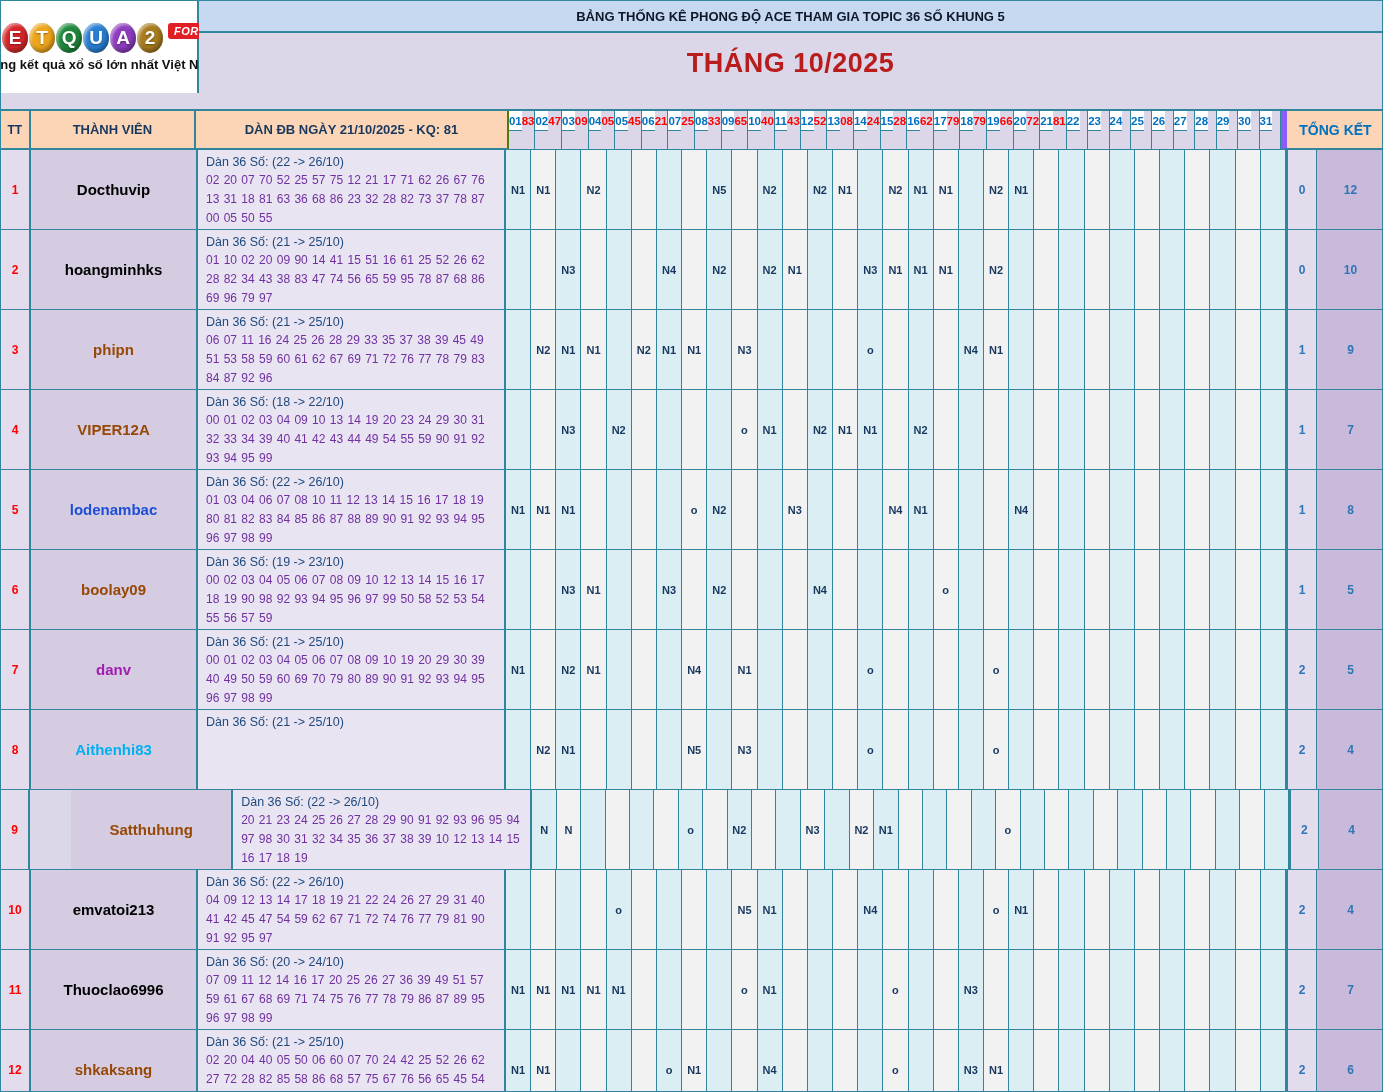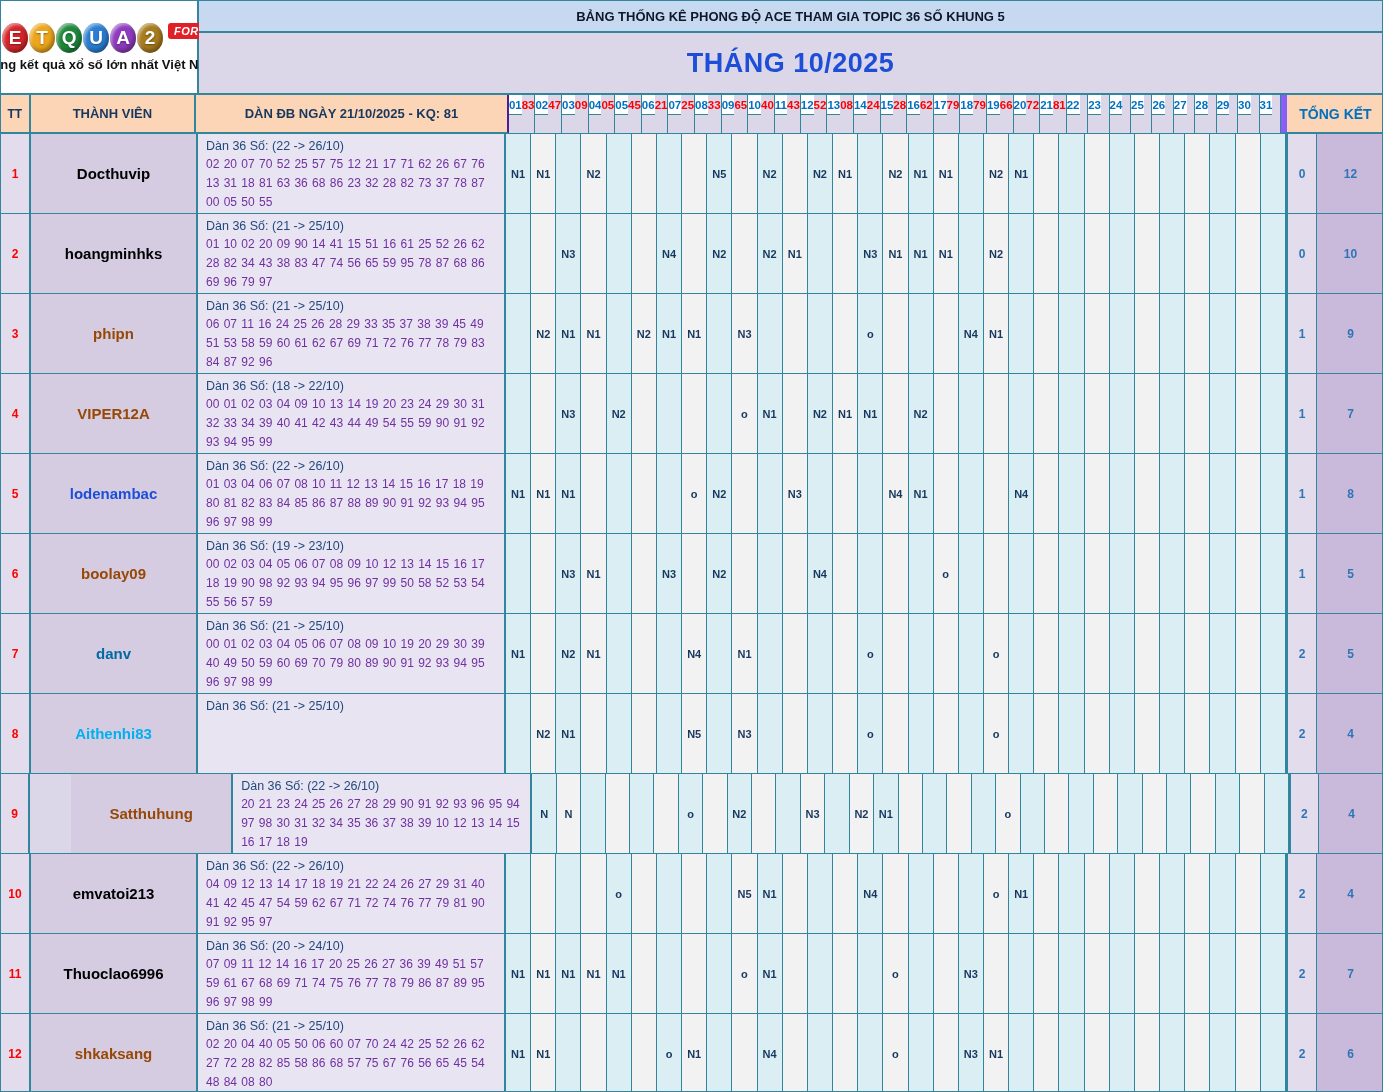--- a/index.html
+++ b/index.html
@@ -32,33 +32,33 @@
   .tagline { font-size:13px; font-weight:bold; color:#111; margin-top:4px; white-space:nowrap; }
   .top-right { flex:1; display:flex; flex-direction:column; }
   .banner {
     height:40px; background:#c6d9f1; border-bottom:2px solid #31859c;
     display:flex; align-items:center; justify-content:center;
     color:#0f172a; font-weight:bold; font-size:13px;
   }
   .month {
     height:76px; background:#dcd6e9;
     display:flex; align-items:center; justify-content:center;
-    color:#1d4ed8; font-weight:bold; font-size:27px; letter-spacing:.5px;
+    color:#b91c1c; font-weight:bold; font-size:27px; letter-spacing:.5px;
   }
   
   .table { position:absolute; left:0; top:92px; width:1383px; }
-  .hrow { display:flex; height:40px; border-top:2px solid #31859c; }
+  .hrow { display:flex; height:40px; border-top:2px solid #31859c;margin-top:16px; }
   .cell { border-right:1px solid #31859c; border-bottom:1px solid #31859c; }
   .h-tt, .h-member, .h-dan, .h-tk {
     background:#fbd5b5; color:#17375e; font-weight:bold;
     display:flex; align-items:center; justify-content:center;
   }
   .h-tt { width:30px; font-size:12px; border-right:2px solid #31859c;}
   .h-member { width:167px; font-size:13px; border-right:2px solid #31859c;text-align:right;}
-  .h-dan { width:316px; font-size:13px; border-right:2px solid #4c1d95;}
+  .h-dan { width:316px; font-size:13px; border-right:2px solid #4d7c0f;}
   .h-days { width:780px; display:flex; }
   .h-daycol { flex:1; display:flex; border-right:1px solid #31859c; }
   .h-daynum {
     height:20px; background:#ffffff; color:#0070c0; font-weight:bold; font-size:11.5px;
     display:flex; align-items:center; justify-content:center; border-bottom:1px solid #31859c;
   }
   .h-dayres {
     height:20px; background:#dcd6e9; color:#ff0000; font-weight:bold; font-size:11.5px;
     display:flex; align-items:center; justify-content:center;
   }
@@ -513,21 +513,21 @@
             <div class="b-day even"></div>
             <div class="b-day odd"></div>
             <div class="b-day even"></div>
             <div class="b-day odd"></div>
           </div>
           <div class="b-tka">1</div>
           <div class="b-tkb">5</div>
         </div>
         <div class="brow">
           <div class="b-tt">7</div>
-          <div class="b-member" style="color: #0369a1;">danv</div>
+          <div class="b-member" style="color: #a21caf;">danv</div>
           <div class="b-dan">
             <span class="dan-label">Dàn 36 Số: (21 -&gt; 25/10)</span>
             <span class="dan-nums">00 01 02 03 04 05 06 07 08 09 10 19 20 29 30 39 40 49 50 59 60 69 70 79 80 89 90 91 92 93 94 95 96 97 98 99</span>
           </div>
           <div class="b-days">
             <div class="b-day odd">N1</div>
             <div class="b-day even"></div>
             <div class="b-day odd">N2</div>
             <div class="b-day even">N1</div>
             <div class="b-day odd"></div>

